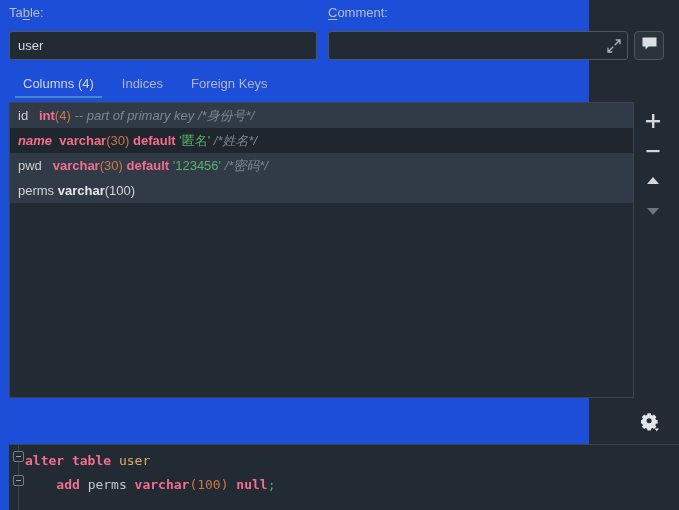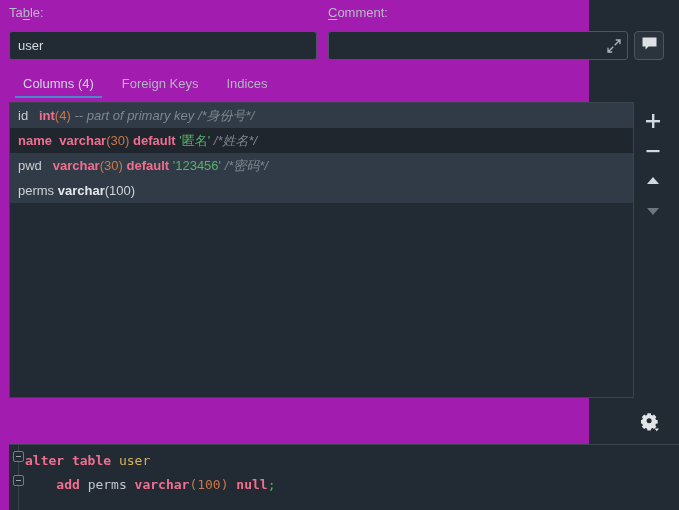--- a/index.html
+++ b/index.html
@@ -7,21 +7,21 @@
   html, body {
     margin: 0; padding: 0;
     width: 679px; height: 510px;
     background: #222A33;
     font-family: "Liberation Sans", sans-serif;
     overflow: hidden;
   }
   .root {
     position: relative;
     width: 589px; height: 510px;
-    background: #a21caf;
+    background: #1d4ed8;
     color: #BBBBBB;
   }
 
   
   .field-label {
     position: absolute;
     font-size: 13px;
     color: #B5BCC4;
     white-space: nowrap;
   }
@@ -110,21 +110,21 @@
     font-size: 13px;
     white-space: nowrap;
     cursor: pointer;
     overflow: hidden;
   }
   .col-row.alt      { background: #313B47; }
   .col-row.selected { background: #20262E; }
 
   .tok { white-space: pre; }
   .t-name      { color: #C9CDD2; }
-  .t-name-sel  { color: #F26E8E; font-weight: bold; }
+  .t-name-sel  { color: #F26E8E; font-weight: bold; font-style: italic; }
   .t-type      { color: #F26E8E; font-weight: bold; }
   .t-plain     { color: #CFD3D8; }
   .t-typeplain { color: #E4E7EA; font-weight: bold; }
   .t-paren     { color: #C9784A; }
   .t-num       { color: #C9784A; }
   .t-kw        { color: #F26E8E; font-weight: bold; }
   .t-str       { color: #58B06A; }
   .t-comment   { color: #7E878F; font-style: italic; margin-top: 12px; }
 
   
@@ -269,22 +269,22 @@
   <div class="btn-icon" id="btn-comment-bubble">
     <span>
       <svg width="17" height="16" viewBox="0 0 17 16">
         <path d="M1.5 1.5 H15.5 V10.5 H7.5 L4.5 13.5 V10.5 H1.5 Z" fill="#DEE1E4"></path>
       </svg>
     </span>
   </div>
 
   <div class="tabs">
       <div class="tab active"><span>Columns (4)</span></div>
+      <div class="tab"><span>Indices</span></div>
       <div class="tab"><span>Foreign Keys</span></div>
-      <div class="tab"><span>Indices</span></div>
     </div>
 
   <div id="columns-panel">
       <div class="col-row alt"><span class="tok t-name">id</span><span class="tok t-plain">   </span><span class="tok t-type">int</span><span class="tok t-paren">(</span><span class="tok t-num">4</span><span class="tok t-paren">)</span><span class="tok t-plain"> </span><span class="tok t-comment">-- part of primary key /*身份号*/</span></div>
       <div class="col-row selected"><span class="tok t-name-sel">name</span><span class="tok t-plain">  </span><span class="tok t-type">varchar</span><span class="tok t-paren">(</span><span class="tok t-num">30</span><span class="tok t-paren">)</span><span class="tok t-plain"> </span><span class="tok t-kw">default</span><span class="tok t-plain"> </span><span class="tok t-str">'匿名'</span><span class="tok t-plain"> </span><span class="tok t-comment">/*姓名*/</span></div>
       <div class="col-row alt"><span class="tok t-name">pwd</span><span class="tok t-plain">   </span><span class="tok t-type">varchar</span><span class="tok t-paren">(</span><span class="tok t-num">30</span><span class="tok t-paren">)</span><span class="tok t-plain"> </span><span class="tok t-kw">default</span><span class="tok t-plain"> </span><span class="tok t-str">'123456'</span><span class="tok t-plain"> </span><span class="tok t-comment">/*密码*/</span></div>
       <div class="col-row alt"><span class="tok t-plain">perms</span><span class="tok t-plain"> </span><span class="tok t-typeplain">varchar</span><span class="tok t-plain">(100)</span></div>
     </div>
 
   <div id="list-toolbar">

